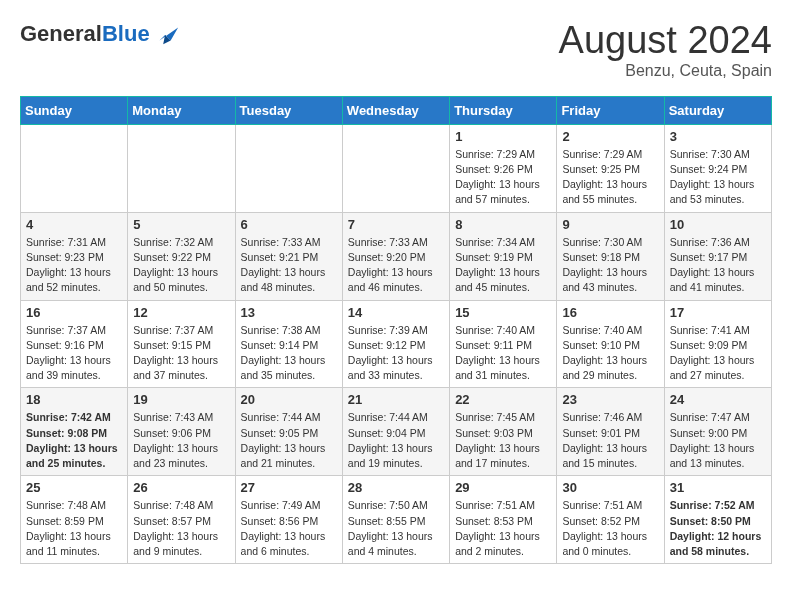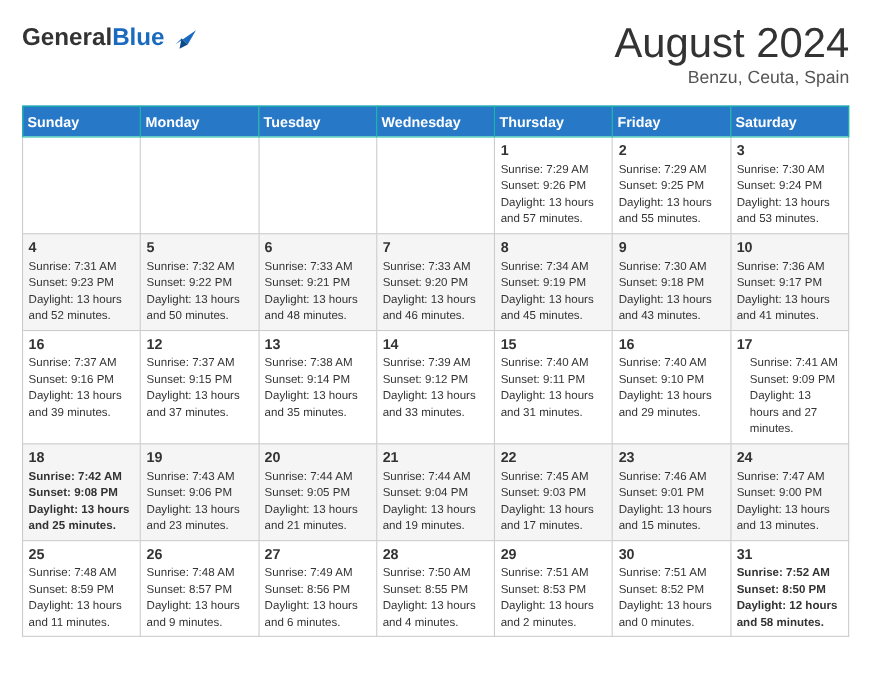--- a/index.html
+++ b/index.html
@@ -222,21 +222,21 @@
 Daylight: 13 hours and 31 minutes.</div>
         </td>
         <td>
           <span class="day-number">16</span>
           <div class="day-info" style="white-space: pre-line;">Sunrise: 7:40 AM
 Sunset: 9:10 PM
 Daylight: 13 hours and 29 minutes.</div>
         </td>
         <td>
           <span class="day-number">17</span>
-          <div class="day-info" style="white-space: pre-line; margin-left: 12px;">Sunrise: 7:41 AM
+          <div class="day-info" style="white-space: pre-line;">Sunrise: 7:41 AM
 Sunset: 9:09 PM
 Daylight: 13 hours and 27 minutes.</div>
         </td>
       </tr>
       <tr>
         <td>
           <span class="day-number">18</span>
           <div class="day-info" style="white-space: pre-line; font-weight: bold;">Sunrise: 7:42 AM
 Sunset: 9:08 PM
 Daylight: 13 hours and 25 minutes.</div>

